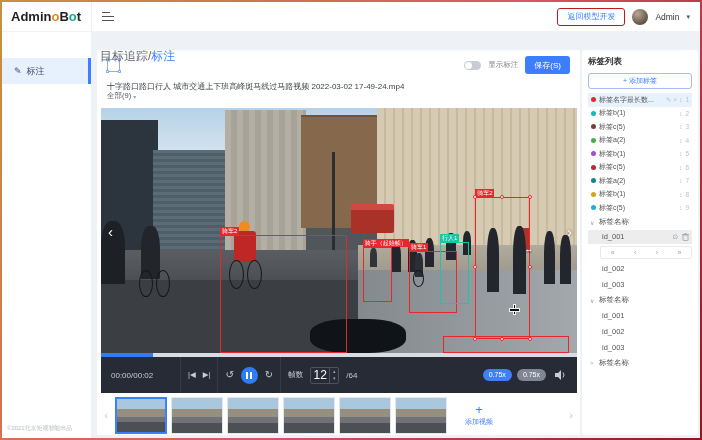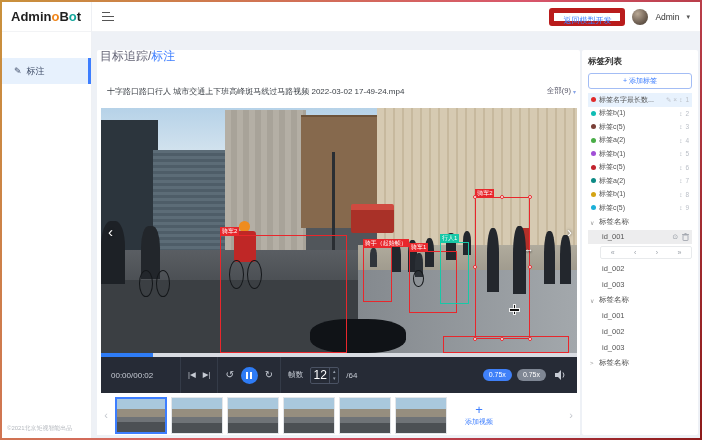--- a/index.html
+++ b/index.html
@@ -13,21 +13,21 @@
   .nav-item{margin-top:26px;height:26px;display:flex;align-items:center;gap:5px;padding-left:12px;font-size:9px;color:#3c4a66;background:#e7f1fd;border-right:3px solid #3d7eff;cursor:pointer;}
   .pencil{font-size:9px;color:#3c4a66;}
   .copyright{position:absolute;left:5px;bottom:5px;font-size:7px;color:#b3b7bd;transform:scale(.85);transform-origin:left bottom;white-space:nowrap;}
 
   
   .topbar{position:absolute;left:90px;top:0;right:0;height:30px;background:#fff;display:flex;align-items:center;padding:0 10px;border-bottom:1px solid #f0f2f5;z-index:4;}
   .fold{width:12px;display:flex;flex-direction:column;gap:2.5px;cursor:pointer;}
   .fold i{display:block;height:1.5px;background:#555;}
   .fold i:first-child{width:8px;}
   .topbar-right{margin-left:auto;display:flex;align-items:center;gap:7px;}
-  .back-btn{height:18px;line-height:16px;padding:0 9px;border:5px solid #b91c1c;color:#3d7eff;font-size:8px;border-radius:3px;background:#fff;cursor:pointer;}
+  .back-btn{height:18px;line-height:16px;padding:0 9px;border:1px solid #b91c1c;color:#3d7eff;font-size:8px;border-radius:3px;background:#fff;cursor:pointer;}
   .avatar{width:16px;height:16px;border-radius:50%;background:radial-gradient(circle at 35% 30%,#b9a895,#6e5f52 60%,#3e362e);}
   .user{font-size:8.5px;color:#333;}
   .tcaret{font-size:7px;color:#555;}
 
   
   .content{position:absolute;left:90px;top:30px;right:0;bottom:0;background:#eef1f6;}
   .breadcrumb{position:absolute;left:8px;top:16px;font-size:12px;z-index:2;}
   .bc-parent{color:#667;}
   .bc-sep{color:#667;}
   .bc-current{color:#3d7eff;cursor:pointer;}
@@ -37,21 +37,21 @@
   .toolbar{position:absolute;top:0;left:0;right:0;height:30px;display:flex;align-items:center;padding:0 10px;}
   .rect-tool{width:13px;height:13px;border:1px solid #8badf3;position:relative;cursor:pointer;}
   .rect-tool i{position:absolute;width:3px;height:3px;background:#fff;border:1px solid #8badf3;}
   .rect-tool i.tl{left:-2px;top:-2px}.rect-tool i.tr{right:-2px;top:-2px}
   .rect-tool i.bl{left:-2px;bottom:-2px}.rect-tool i.br{right:-2px;bottom:-2px}
   .toolbar-right{margin-left:auto;display:flex;align-items:center;gap:7px;}
   .toggle{width:17px;height:9px;border-radius:5px;background:#c9ccd4;position:relative;cursor:pointer;}
   .toggle i{position:absolute;left:1px;top:1px;width:7px;height:7px;border-radius:50%;background:#fff;}
   .toggle-label{font-size:7.5px;color:#888;}
   .save-btn{height:18px;padding:0 9px;background:#3d7eff;color:#fff;font-size:8px;border:none;border-radius:3px;cursor:pointer;}
-  .title-row{position:absolute;top:31px;left:10px;right:4px;height:20px;display:flex;align-items:center;}
+  .title-row{position:absolute;top:31px;left:10px;right:24px;height:20px;display:flex;align-items:flex-start;flex-direction:column;}
   .vid-title{font-size:8px;color:#3a3f45;flex:1;white-space:nowrap;overflow:hidden;}
   .filter{font-size:7.5px;color:#556;display:flex;align-items:center;gap:2px;cursor:pointer;}
   .fcaret{font-size:6px;color:#8aa6e8;}
 
   
   .video{position:absolute;top:58px;left:4px;right:3px;height:245px;background:#51565b;overflow:hidden;}
   .sc{position:absolute;}
   .fig{position:absolute;background:#23272d;border-radius:40% 40% 0 0;}
   .wheel{position:absolute;border:1px solid #14171a;border-radius:50%;}
   .bbox{position:absolute;border:1px solid #e8272c;z-index:6;}
@@ -150,20 +150,35 @@
       <span class="tcaret">▾</span>
     </span>
   </header>
 
   <div class="content">
     <div class="breadcrumb">
       <span class="bc-parent">目标追踪</span><span class="bc-sep">/</span><span class="bc-current">标注</span>
     </div>
 
     <section class="main-card">
+      <div class="toolbar">
+        <span class="rect-tool">
+              <i class="tl"></i>
+              <i class="tr"></i>
+              <i class="bl"></i>
+              <i class="br"></i>
+            </span>
+        <span class="toolbar-right">
+          <span class="toggle">
+                <i></i>
+              </span>
+          <span class="toggle-label">显示标注</span>
+          <button class="save-btn">保存(S)</button>
+        </span>
+      </div>
       <div class="title-row">
         <span class="vid-title">十字路口路口行人 城市交通上下班高峰斑马线过马路视频 2022-03-02 17-49-24.mp4</span>
         <span class="filter">
           <span>全部(9)</span>
           <span class="fcaret">▾</span>
         </span>
       </div>
 
       <div class="video">
 

